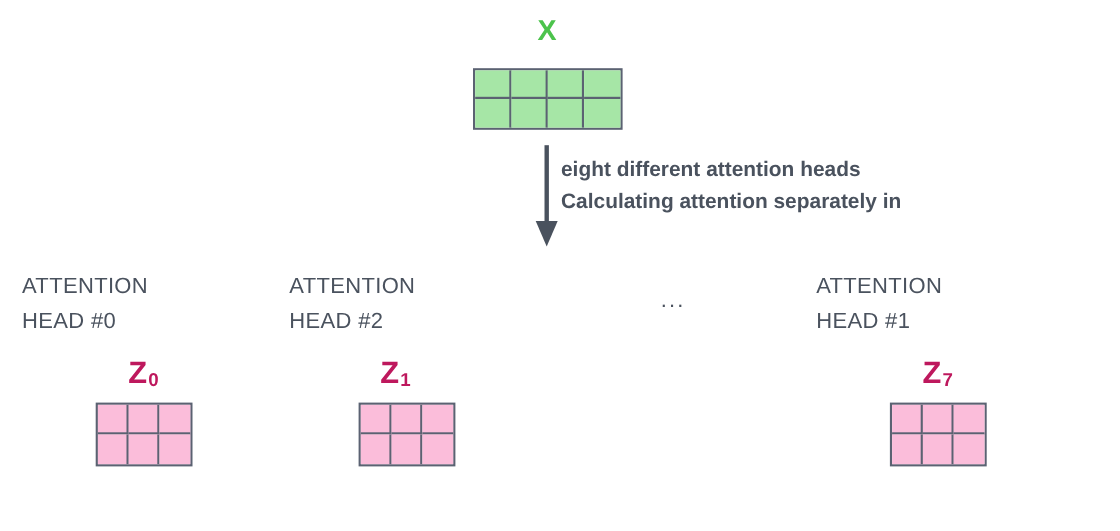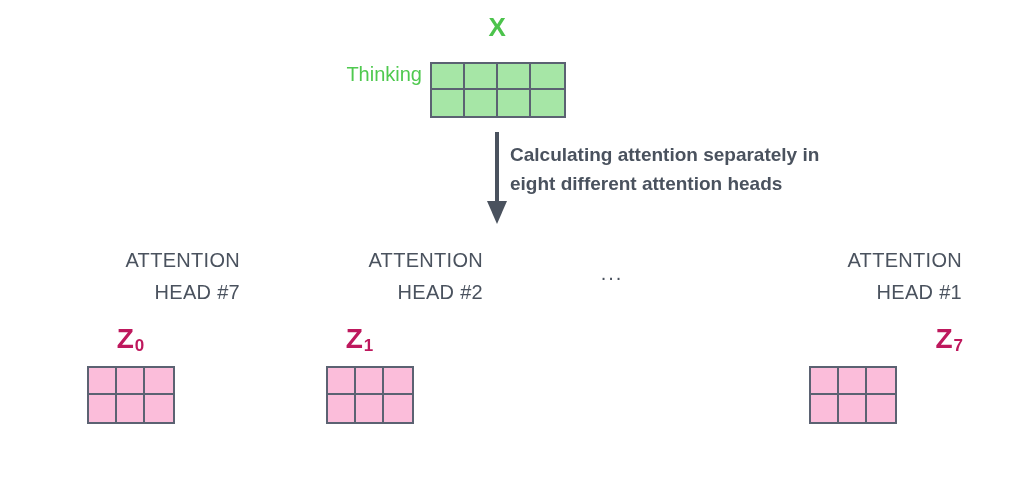--- a/index.html
+++ b/index.html
@@ -99,21 +99,21 @@
     font-weight: bold;
     color: #4A525E;
   }
   #caption div { white-space: pre; }
 
   
   .head-col {
     position: absolute;
     top: 244px;
     width: 220px;
-    text-align: right;
+    text-align: left;
   }
   .head-title {
     font-size: 20px;
     line-height: 32px;
     color: #4A525E;
     letter-spacing: 0.3px;
   }
   .head-title div { white-space: pre; }
 
   .z-label {
@@ -147,21 +147,20 @@
   }
 </style>
 </head>
 <body>
 
 <div id="input-block">
 
   <div id="x-label">X</div>
 
   <div id="token-labels">
-    <div>Thinking</div>
   </div>
 
   <div class="matrix" id="x-matrix">
     <div class="cell"></div>
     <div class="cell"></div>
     <div class="cell"></div>
     <div class="cell last-col"></div>
     <div class="cell last-row"></div>
     <div class="cell last-row"></div>
     <div class="cell last-row"></div>
@@ -170,28 +169,28 @@
 </div>
 
 <svg id="arrow-group" viewBox="0 0 1018 483" width="1018" height="483">
   <g>
     <line x1="497" y1="132" x2="497" y2="205" stroke="#4A525E" stroke-width="4"></line>
     <polygon points="487,201 507,201 497,224" fill="#4A525E"></polygon>
   </g>
 </svg>
 
 <div id="caption">
+  <div>eight different attention heads</div>
   <div>Calculating attention separately in</div>
-  <div>eight different attention heads</div>
 </div>
 
 <div class="head-col" style="left:20px;">
   <div class="head-title">
     <div>ATTENTION</div>
-    <div>HEAD #7</div>
+    <div>HEAD #0</div>
   </div>
 </div>
 <div class="z-label" style="left:20px;">
   <span>Z</span><sub>0</sub>
 </div>
 <div class="matrix z-matrix" style="left:87px;">
   <div class="cell"></div>
   <div class="cell"></div>
   <div class="cell last-col"></div>
   <div class="cell last-row"></div>
@@ -218,21 +217,21 @@
 </div>
 
 <div id="ellipsis">...</div>
 
 <div class="head-col" style="left:742px;">
   <div class="head-title">
     <div>ATTENTION</div>
     <div>HEAD #1</div>
   </div>
 </div>
-<div class="z-label" style="left:742px;text-align:right;">
+<div class="z-label" style="left:742px;">
   <span>Z</span><sub>7</sub>
 </div>
 <div class="matrix z-matrix" style="left:809px;">
   <div class="cell"></div>
   <div class="cell"></div>
   <div class="cell last-col"></div>
   <div class="cell last-row"></div>
   <div class="cell last-row"></div>
   <div class="cell last-col last-row"></div>
 </div>

